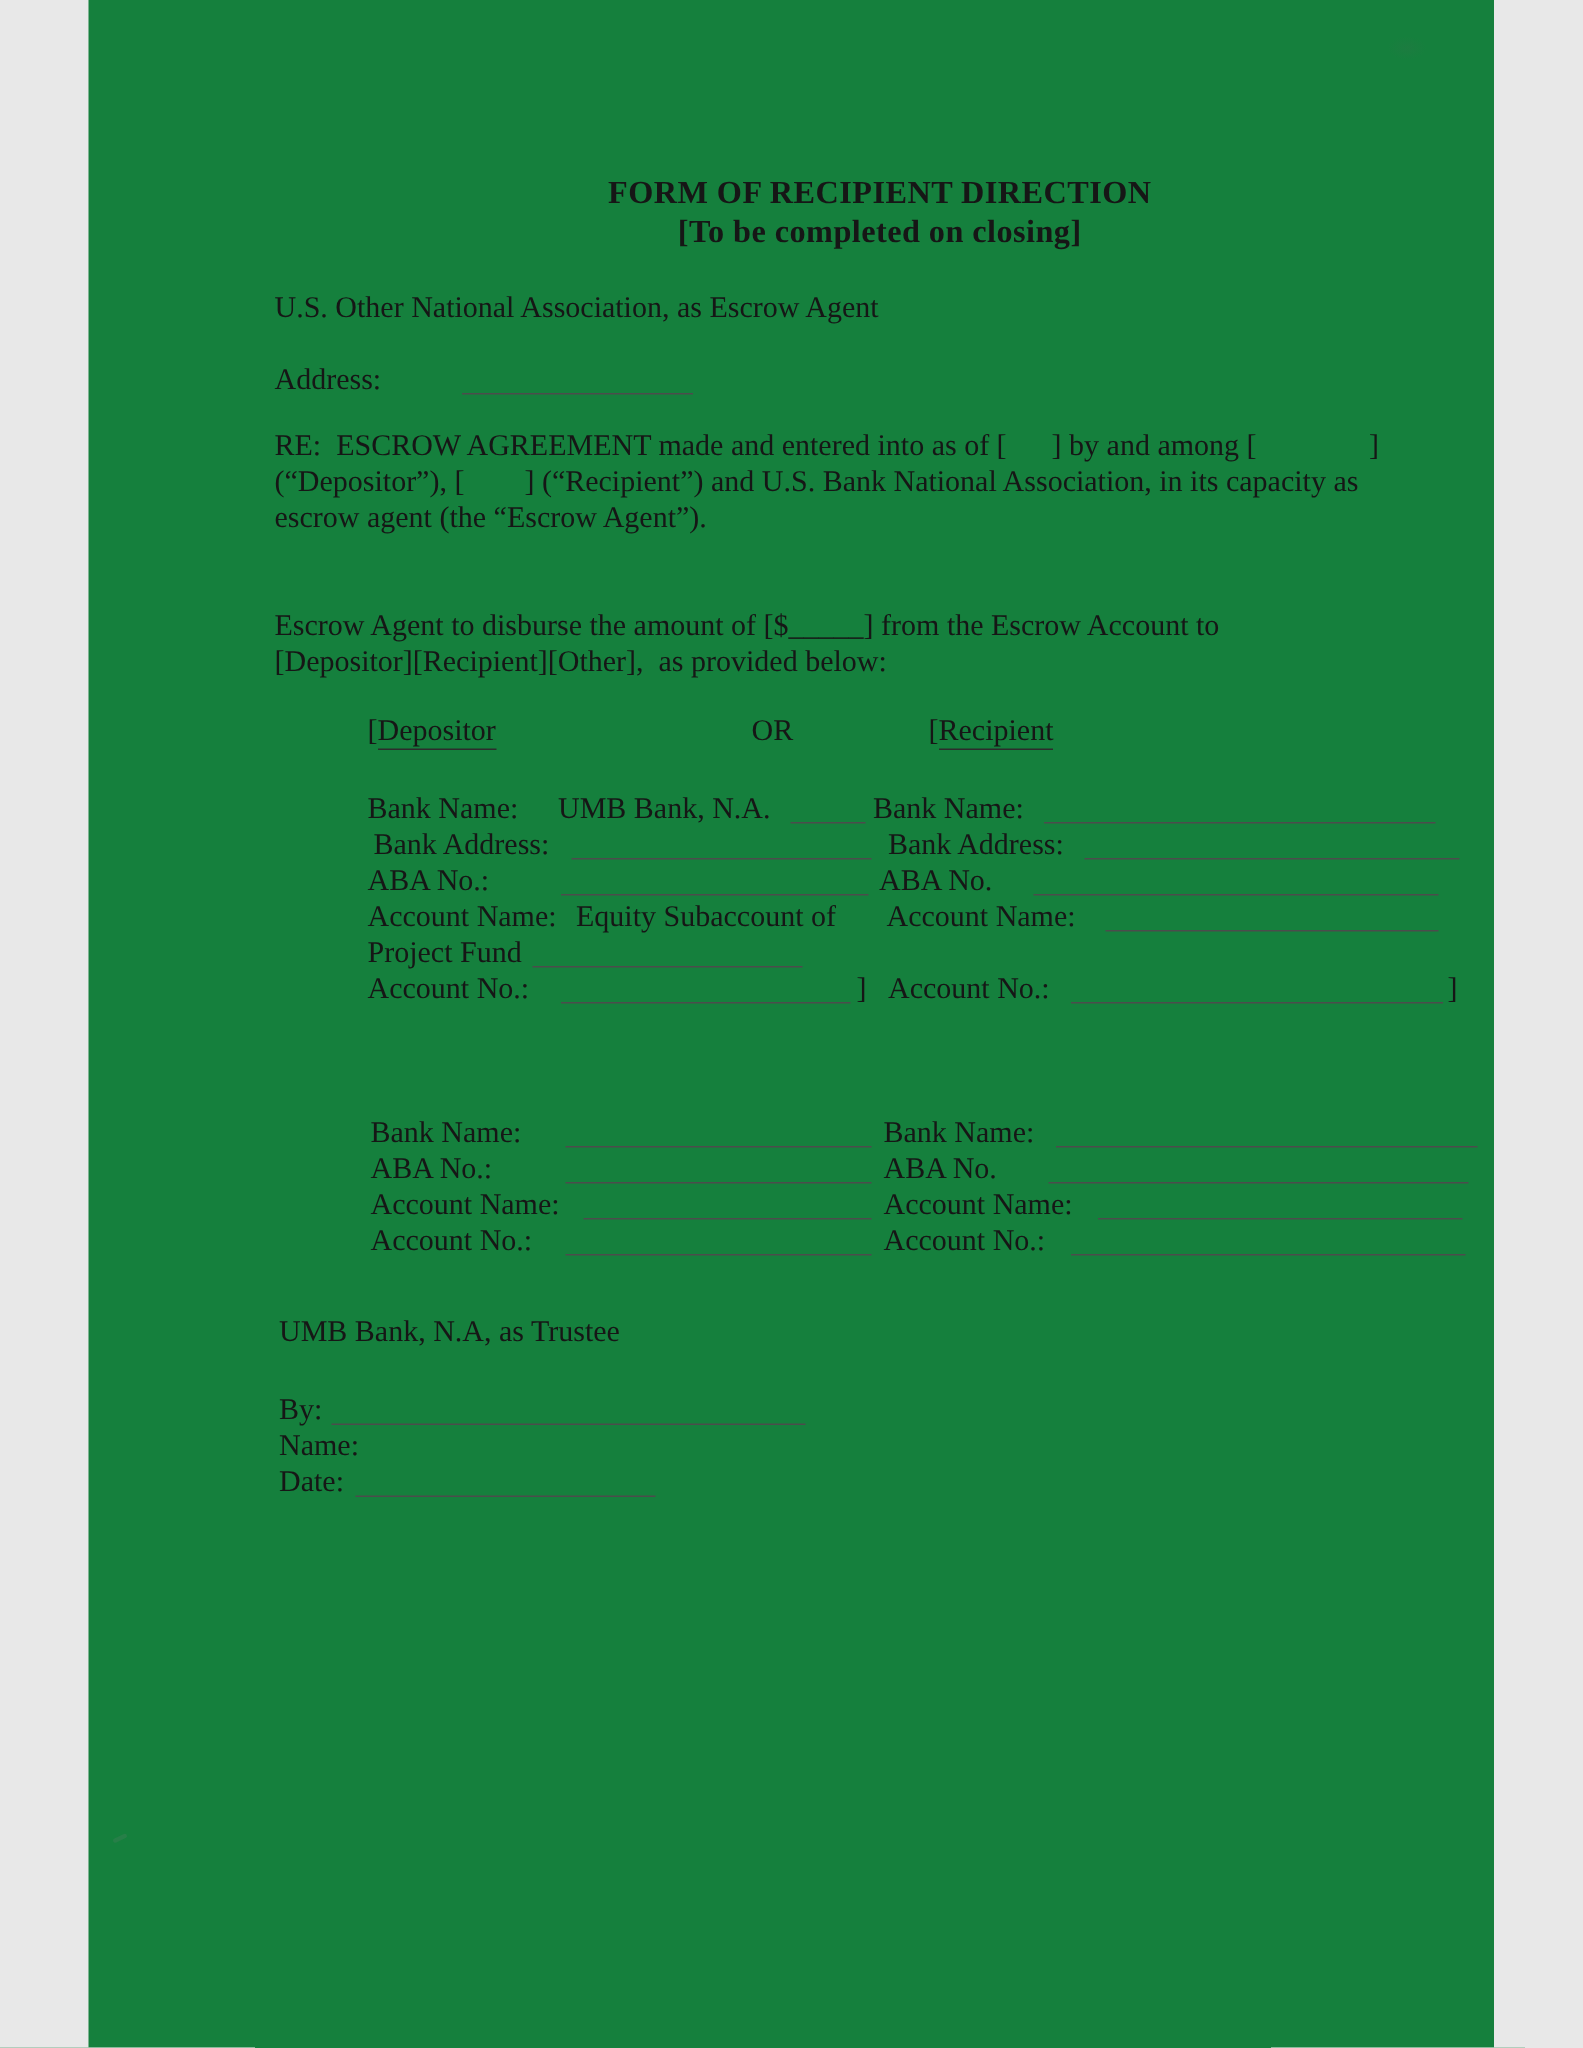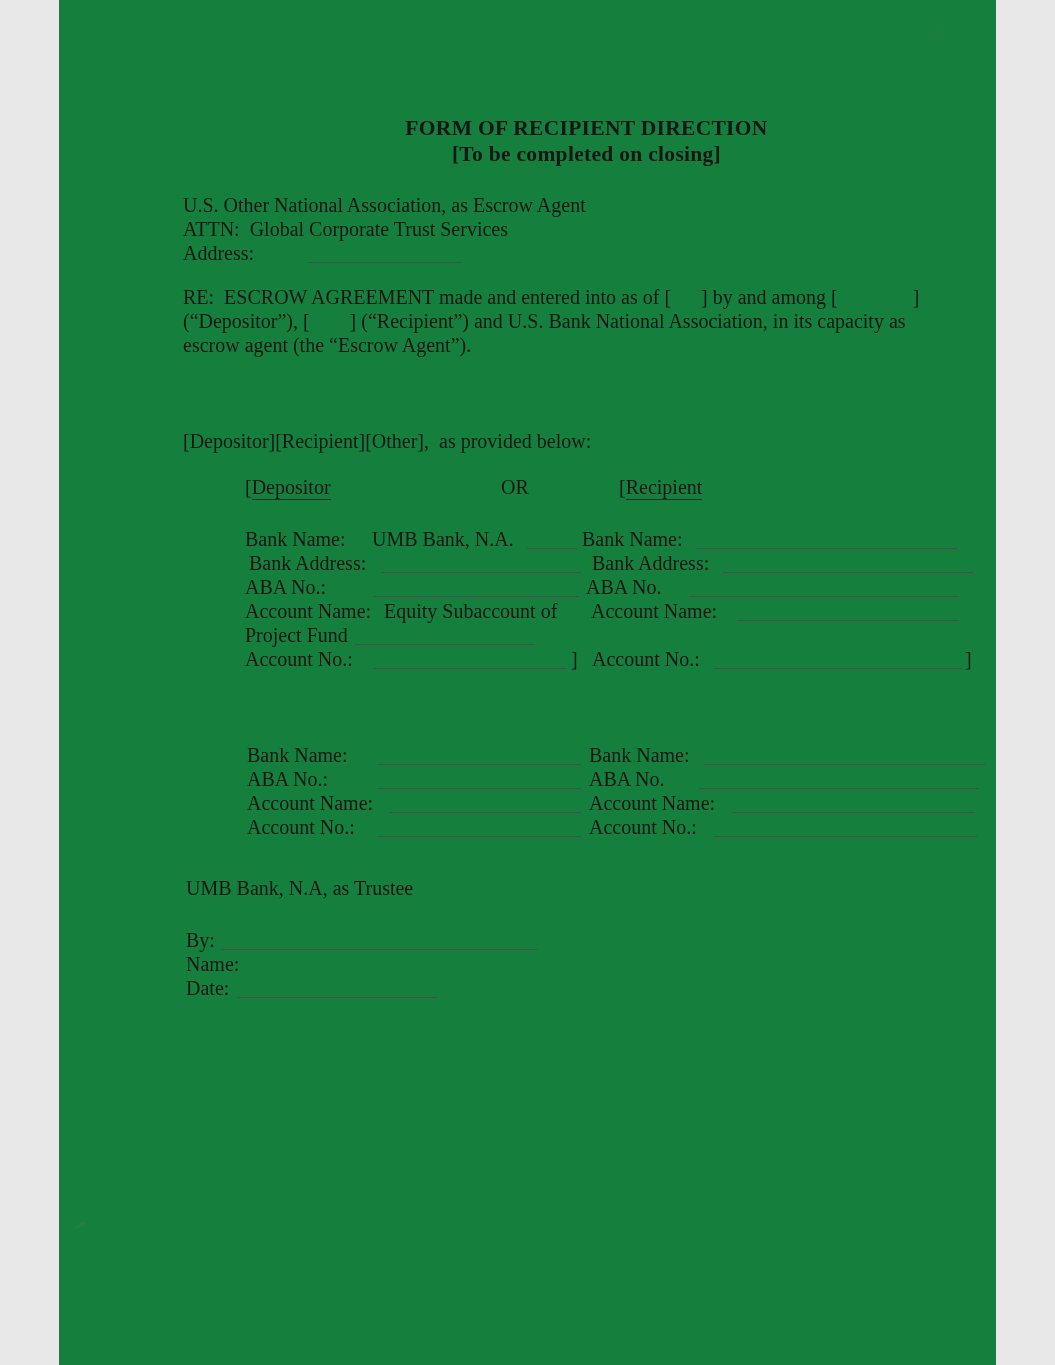--- a/index.html
+++ b/index.html
@@ -29,28 +29,28 @@
 
 <div class="page">
 
   <div class="artifact smudge" style="left:866px;top:24px;"></div>
   <div class="artifact mark" style="left:16px;top:1224px;"></div>
 
   <div class="t ctr b title" style="top:116px;">FORM OF RECIPIENT DIRECTION</div>
   <div class="t ctr b title" style="top:142px;">[To be completed on closing]</div>
 
   <div class="t" style="left:124px;top:193px;">U.S. Other National Association, as Escrow Agent</div>
-  <div class="t" style="left:124px;top:217px;">ATTN:  Global Corporate Trust Services</div>
   <div class="t" style="left:124px;top:241px;">Address:</div>
   <div class="ul" style="left:249px;top:262px;width:154px;"></div>
 
   <div class="t" style="left:124px;top:285px;">RE:  ESCROW AGREEMENT made and entered into as of [      ] by and among [               ]</div>
   <div class="t" style="left:124px;top:309px;text-align:right;">(“Depositor”), [        ] (“Recipient”) and U.S. Bank National Association, in its capacity as</div>
   <div class="t" style="left:124px;top:333px;text-align:center;">escrow agent (the “Escrow Agent”).</div>
 
+  <div class="t" style="left:124px;top:405px;">Escrow Agent to disburse the amount of [$_____] from the Escrow Account to</div>
   <div class="t" style="left:124px;top:429px;">[Depositor][Recipient][Other],  as provided below:</div>
 
   <div class="t" style="left:186px;top:475px;"><span>[</span><span class="wul">Depositor</span></div>
   <div class="t" style="left:442px;top:475px;">OR</div>
   <div class="t" style="left:560px;top:475px;"><span>[</span><span class="wul">Recipient</span></div>
 
   <div class="t" style="left:186px;top:527px;">Bank Name:</div>
   <div class="t" style="left:313px;top:527px;">UMB Bank, N.A.</div>
   <div class="ul" style="left:468px;top:548px;width:50px;"></div>
   <div class="t" style="left:523px;top:527px;">Bank Name:</div>

